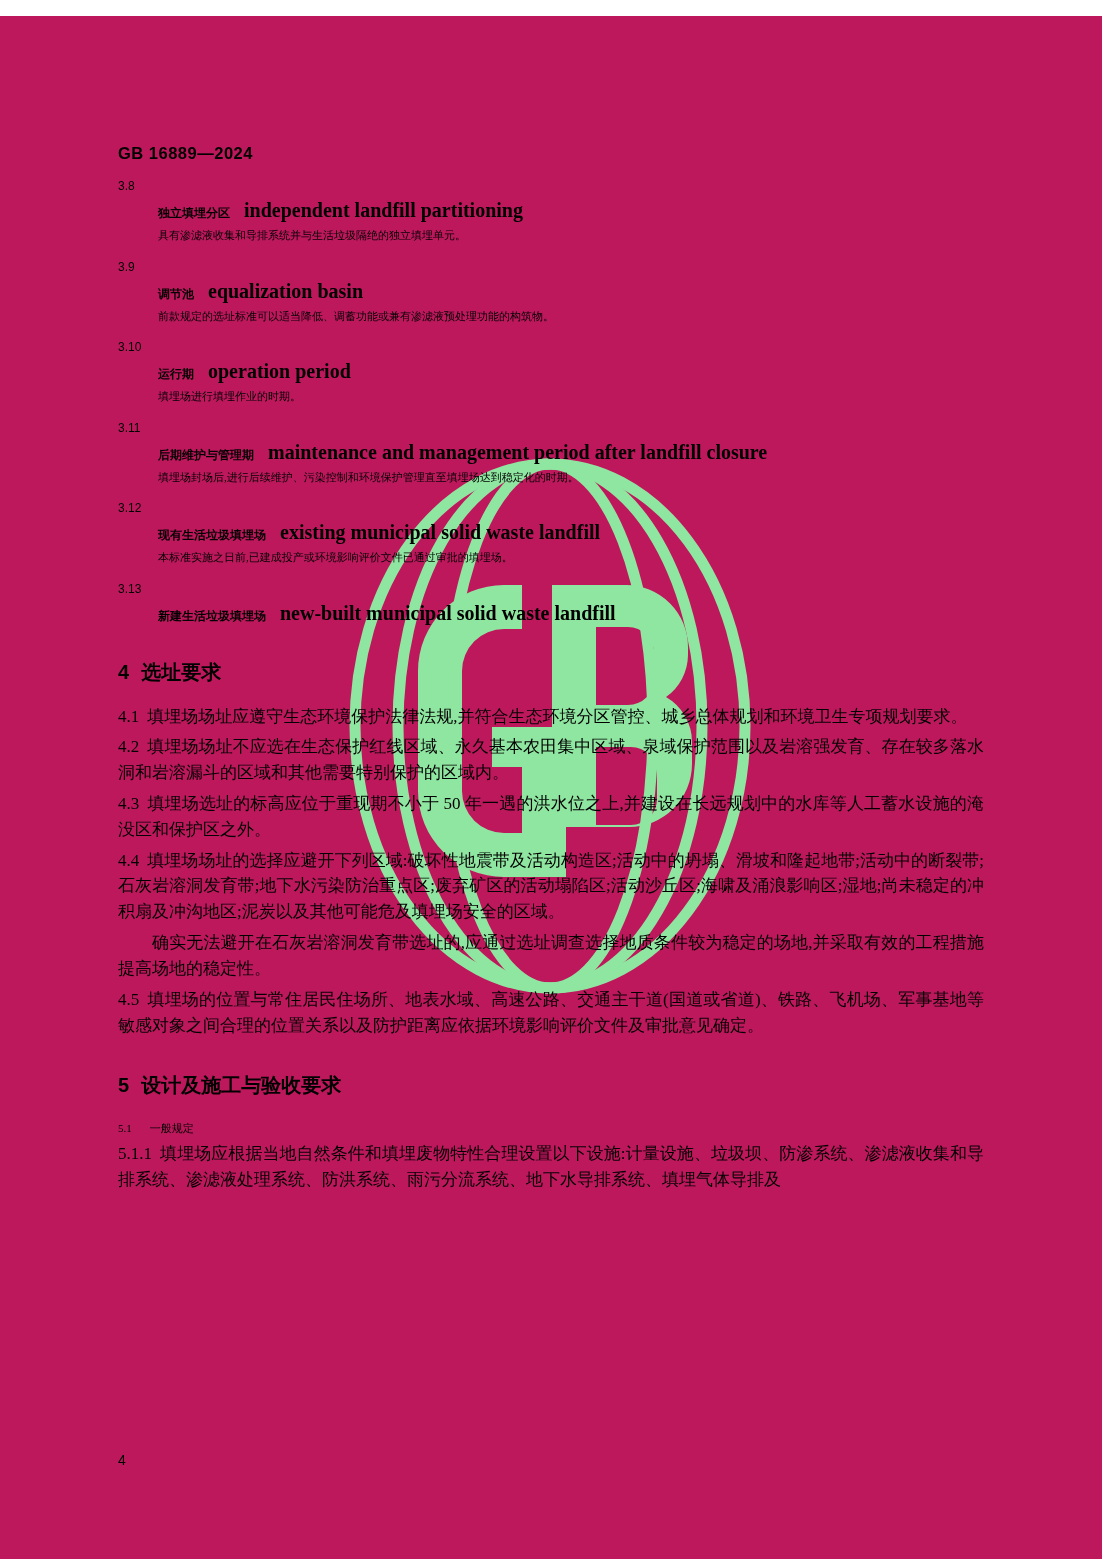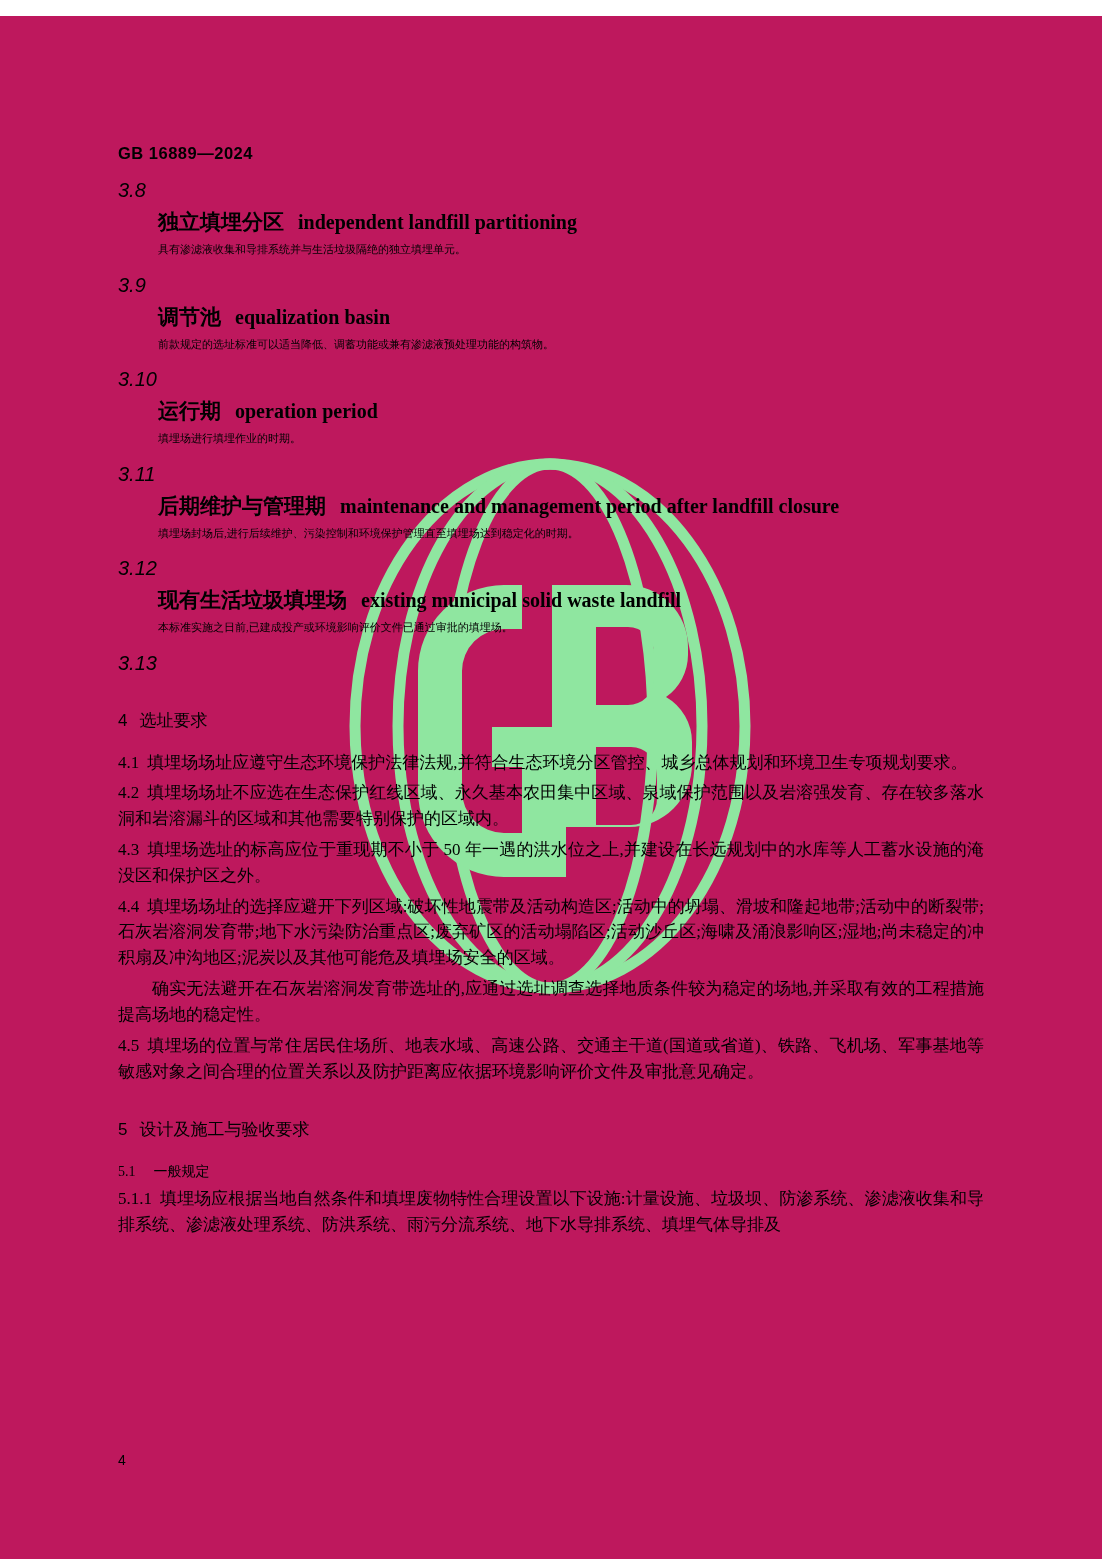--- a/index.html
+++ b/index.html
@@ -28,71 +28,70 @@
   }
   .header {
     margin-top: 128px;
     font-family: "Liberation Sans", sans-serif;
     font-size: 16.5px;
     font-weight: bold;
     letter-spacing: 0.5px;
   }
   .clause-num {
     font-family: "Liberation Sans", sans-serif;
-    font-size: 20px;
+    font-size: 12px;
     margin-top: 16px;
-    font-style: italic;
   }
   .term-line {
     margin-top: 6px;
     margin-left: 40px;
     font-size: 17px;
     font-weight: bold;
   }
   .term-cn {
     font-family: "Liberation Sans", sans-serif;
     font-weight: bold;
-    font-size: 21px;
+    font-size: 12px;
   }
   .term-en {
     font-family: "Liberation Serif", serif;
     font-weight: bold;
     font-size: 20px;
     margin-left: 14px;
   }
   .term-def {
     margin-top: 5px;
     margin-left: 40px;
     font-size: 11px;
     line-height: 1.5;
   }
   .section-title {
     font-family: "Liberation Sans", sans-serif;
-    font-weight: normal;
-    font-size: 17px;
+    font-weight: bold;
+    font-size: 20px;
     margin-top: 34px;
   }
   .section-title .sec-no {
     margin-right: 12px;
   }
   .para {
     font-size: 17px;
     line-height: 1.52;
     margin-top: 5px;
     text-align: justify;
     text-justify: inter-ideograph;
   }
   .para.indent {
     text-indent: 2em;
   }
   .para .pnum {
     margin-right: 8px;
   }
   .subsec-title {
-    font-size: 14px;
+    font-size: 11px;
     margin-top: 22px;
   }
   .subsec-title .pnum {
     margin-right: 18px;
   }
   .pagenum {
     position: absolute;
     left: 118px;
     top: 1436px;
     font-family: "Liberation Sans", sans-serif;
@@ -162,20 +161,23 @@
     </div>
     <div class="term-def">填埋场封场后,进行后续维护、污染控制和环境保护管理直至填埋场达到稳定化的时期。</div>
 
     <div class="clause-num">3.12</div>
     <div class="term-line">
       <span class="term-cn">现有生活垃圾填埋场</span><span class="term-en">existing municipal solid waste landfill</span>
     </div>
     <div class="term-def">本标准实施之日前,已建成投产或环境影响评价文件已通过审批的填埋场。</div>
 
     <div class="clause-num">3.13</div>
+    <div class="term-line">
+      <span class="term-cn">新建生活垃圾填埋场</span><span class="term-en">new-built municipal solid waste landfill</span>
+    </div>
 
     <div class="section-title">
       <span class="sec-no">4</span><span>选址要求</span>
     </div>
 
     <div class="para" style="margin-top:18px;">
       <span class="pnum">4.1</span><span>填埋场场址应遵守生态环境保护法律法规,并符合生态环境分区管控、城乡总体规划和环境卫生专项规划要求。</span>
     </div>
     <div class="para">
       <span class="pnum">4.2</span><span>填埋场场址不应选在生态保护红线区域、永久基本农田集中区域、泉域保护范围以及岩溶强发育、存在较多落水洞和岩溶漏斗的区域和其他需要特别保护的区域内。</span>

